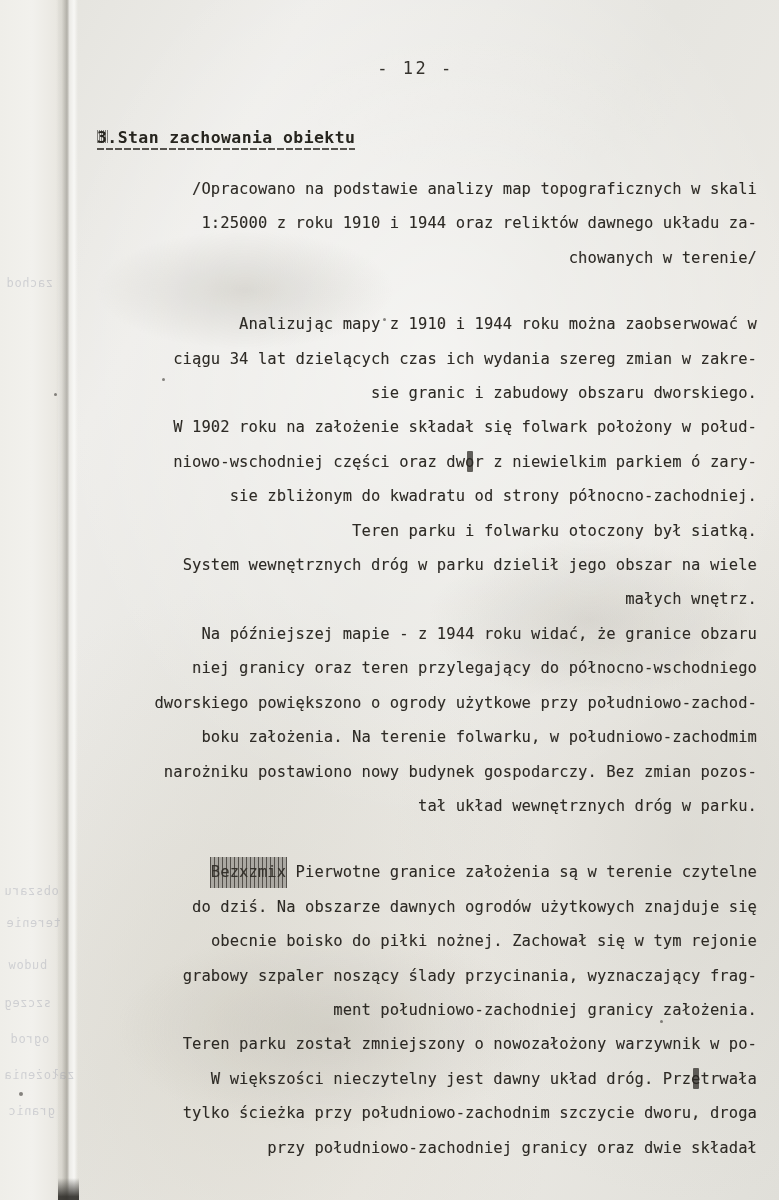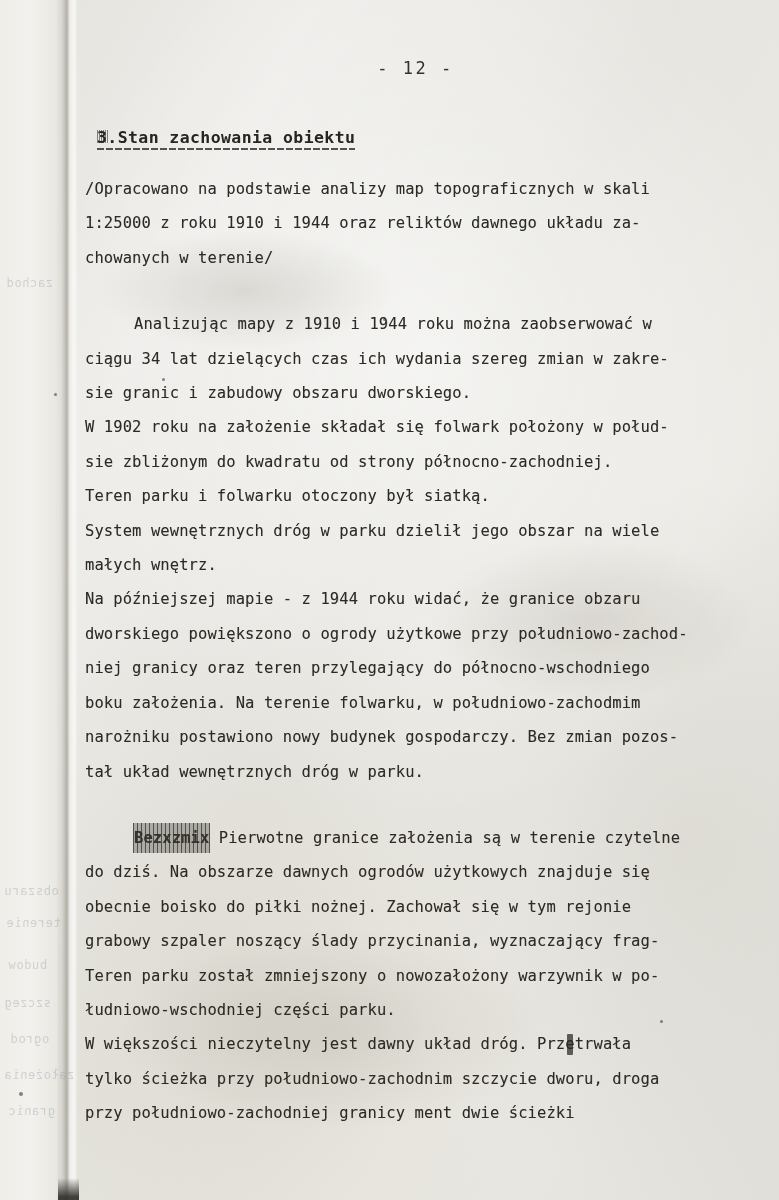--- a/index.html
+++ b/index.html
@@ -123,37 +123,37 @@
     position: absolute;
     left: 0px; top: 2px;
     width: 11px; height: 13px;
     background: repeating-linear-gradient(90deg,
       rgba(40,38,33,0.55) 0px, rgba(40,38,33,0.55) 1px, rgba(0,0,0,0) 1px, rgba(0,0,0,0) 2px);
     pointer-events: none;
   }
 
   .body-block {
     position: absolute;
-    left: 85px;
+    left: 97px;
     width: 660px;
+    text-align: right;
   }
   .line {
     font-size: 15.4px;
     line-height: 34.4px;
     letter-spacing: 0.15px;
     white-space: pre;
     color: #2d2a25;
     text-shadow: 0.35px 0.25px 0 rgba(60,57,50,0.28);
   }
   .line.indent { padding-left: 49px; margin-top: 32px; }
   .line .xed {
     position: relative;
     display: inline-block;
     color: #3c3933;
-    font-weight: bold;
   }
   .line .xed::after {
     content: "";
     position: absolute;
     left: -1px; right: -1px;
     top: 2px; bottom: 2px;
     background:
       repeating-linear-gradient(90deg, rgba(45,42,37,0.70) 0px, rgba(45,42,37,0.70) 1.5px, rgba(0,0,0,0) 1.5px, rgba(0,0,0,0) 4px),
       linear-gradient(0deg, rgba(45,42,37,0.30), rgba(45,42,37,0.30));
     pointer-events: none;
@@ -218,35 +218,36 @@
     </div>
 
     <div class="body-block" id="body-block" style="top:172px;">
         <div class="line">/Opracowano na podstawie analizy map topograficznych w skali</div>
         <div class="line">1:25000 z roku 1910 i 1944 oraz reliktów dawnego układu za-</div>
         <div class="line">chowanych w terenie/</div>
         <div class="line indent">Analizując mapy z 1910 i 1944 roku można zaobserwować w</div>
         <div class="line">ciągu 34 lat dzielących czas ich wydania szereg zmian w zakre-</div>
         <div class="line">sie granic i zabudowy obszaru dworskiego.</div>
         <div class="line">W 1902 roku na założenie składał się folwark położony w połud-</div>
+        <div class="line">niowo-wschodniej części oraz dw<span class="overstruck">o</span>r z niewielkim parkiem ó zary-</div>
         <div class="line">sie zbliżonym do kwadratu od strony północno-zachodniej.</div>
         <div class="line">Teren parku i folwarku otoczony był siatką.</div>
         <div class="line">System wewnętrznych dróg w parku dzielił jego obszar na wiele</div>
         <div class="line">małych wnętrz.</div>
         <div class="line">Na późniejszej mapie - z 1944 roku widać, że granice obzaru</div>
+        <div class="line">niej granicy oraz teren przylegający do północno-wschodniego</div>
         <div class="line">dworskiego powiększono o ogrody użytkowe przy południowo-zachod-</div>
-        <div class="line">niej granicy oraz teren przylegający do północno-wschodniego</div>
         <div class="line">boku założenia. Na terenie folwarku, w południowo-zachodmim</div>
         <div class="line">narożniku postawiono nowy budynek gospodarczy. Bez zmian pozos-</div>
         <div class="line">tał układ wewnętrznych dróg w parku.</div>
         <div class="line indent"><span class="xed">Bezxzmix</span> Pierwotne granice założenia są w terenie czytelne</div>
         <div class="line">do dziś. Na obszarze dawnych ogrodów użytkowych znajduje się</div>
         <div class="line">obecnie boisko do piłki nożnej. Zachował się w tym rejonie</div>
         <div class="line">grabowy szpaler noszący ślady przycinania, wyznaczający frag-</div>
+        <div class="line">ment południowo-zachodniej granicy założenia.</div>
         <div class="line">Teren parku został zmniejszony o nowozałożony warzywnik w po-</div>
-        <div class="line">łudniowo-wschodniej części parku.</div>
         <div class="line">W większości nieczytelny jest dawny układ dróg. Prz<span class="overstruck">e</span>trwała</div>
         <div class="line">tylko ścieżka przy południowo-zachodnim szczycie dworu, droga</div>
-        <div class="line">przy południowo-zachodniej granicy ment dwie ścieżki</div>
+        <div class="line">przy południowo-zachodniej granicy oraz dwie składał</div>
       </div>
 
   </div>
 </div>
 
 </body></html>

